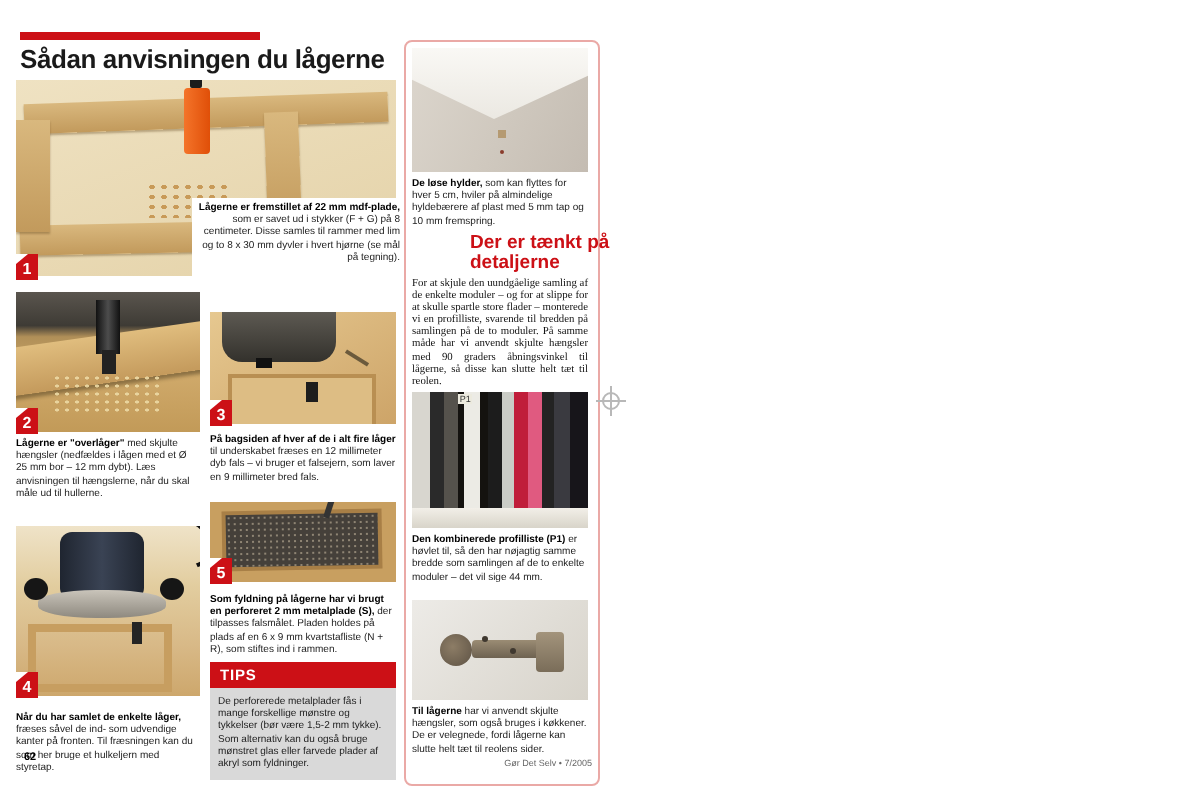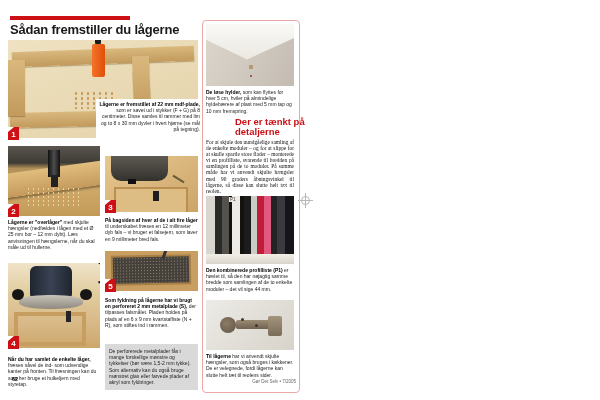--- a/index.html
+++ b/index.html
@@ -100,21 +100,21 @@
   .regmark .h{left:0;right:0;top:7px;height:1px;}
   .regmark .v{top:0;bottom:0;left:7px;width:1px;}
   .regmark .c{position:absolute;inset:3px;border:1px solid #b8b8b8;border-radius:50%;}
 </style>
 </head>
 <body>
 
 <div class="page">
 
   <div class="abs red-rule"></div>
-  <h1 class="abs title">Sådan fremstiller du lågerne</h1>
+  <h1 class="abs title">Sådan anvisningen du lågerne</h1>
 
   <div class="abs photo photo1" style="left:8px;top:40px;width:190px;height:98px;">
     <div class="wbar bt"></div>
     <div class="wbar bb"></div>
     <div class="wbar bl"></div>
     <div class="wbar br"></div>
     <div class="bottle"></div>
     <div class="dowels"></div>
   </div>
   <div class="abs caption cap-right" style="left:96px;top:99px;width:102px;height:44px;background:#fff;padding:2px 0 0 2px;">
@@ -170,20 +170,23 @@
     <div class="mesh"></div>
     <div class="brush5"></div>
   </div>
   <div class="abs badge" style="left:105px;top:279px;">
     <span>5</span>
   </div>
   <div class="abs caption" style="left:105px;top:297px;width:93px;">
     <b>Som fyldning på lågerne har vi brugt en perforeret 2 mm metalplade (S),</b><span> der tilpasses falsmålet. Pladen holdes på plads af en 6 x 9 mm kvartstafliste (N + R), som stiftes ind i rammen.</span>
   </div>
 
+  <div class="abs tips-h" style="left:105px;top:331px;width:93px;height:13px;box-sizing:border-box;">
+    <span>TIPS</span>
+  </div>
   <div class="abs tips-b" style="left:105px;top:344px;width:93px;height:46px;box-sizing:border-box;">
     <span>De perforerede metalplader fås i mange forskellige mønstre og tykkelser (bør være 1,5-2 mm tykke). Som alternativ kan du også bruge mønstret glas eller farvede plader af akryl som fyldninger.</span>
   </div>
 
   <div class="abs pagenum" style="left:12px;top:376px;">62</div>
 
   <div class="abs rframe" style="left:202px;top:20px;width:96px;height:371px;"></div>
 
   <div class="abs photo photoShelf" style="left:206px;top:24px;width:88px;height:62px;">
     <div class="shelfwedge"></div>

